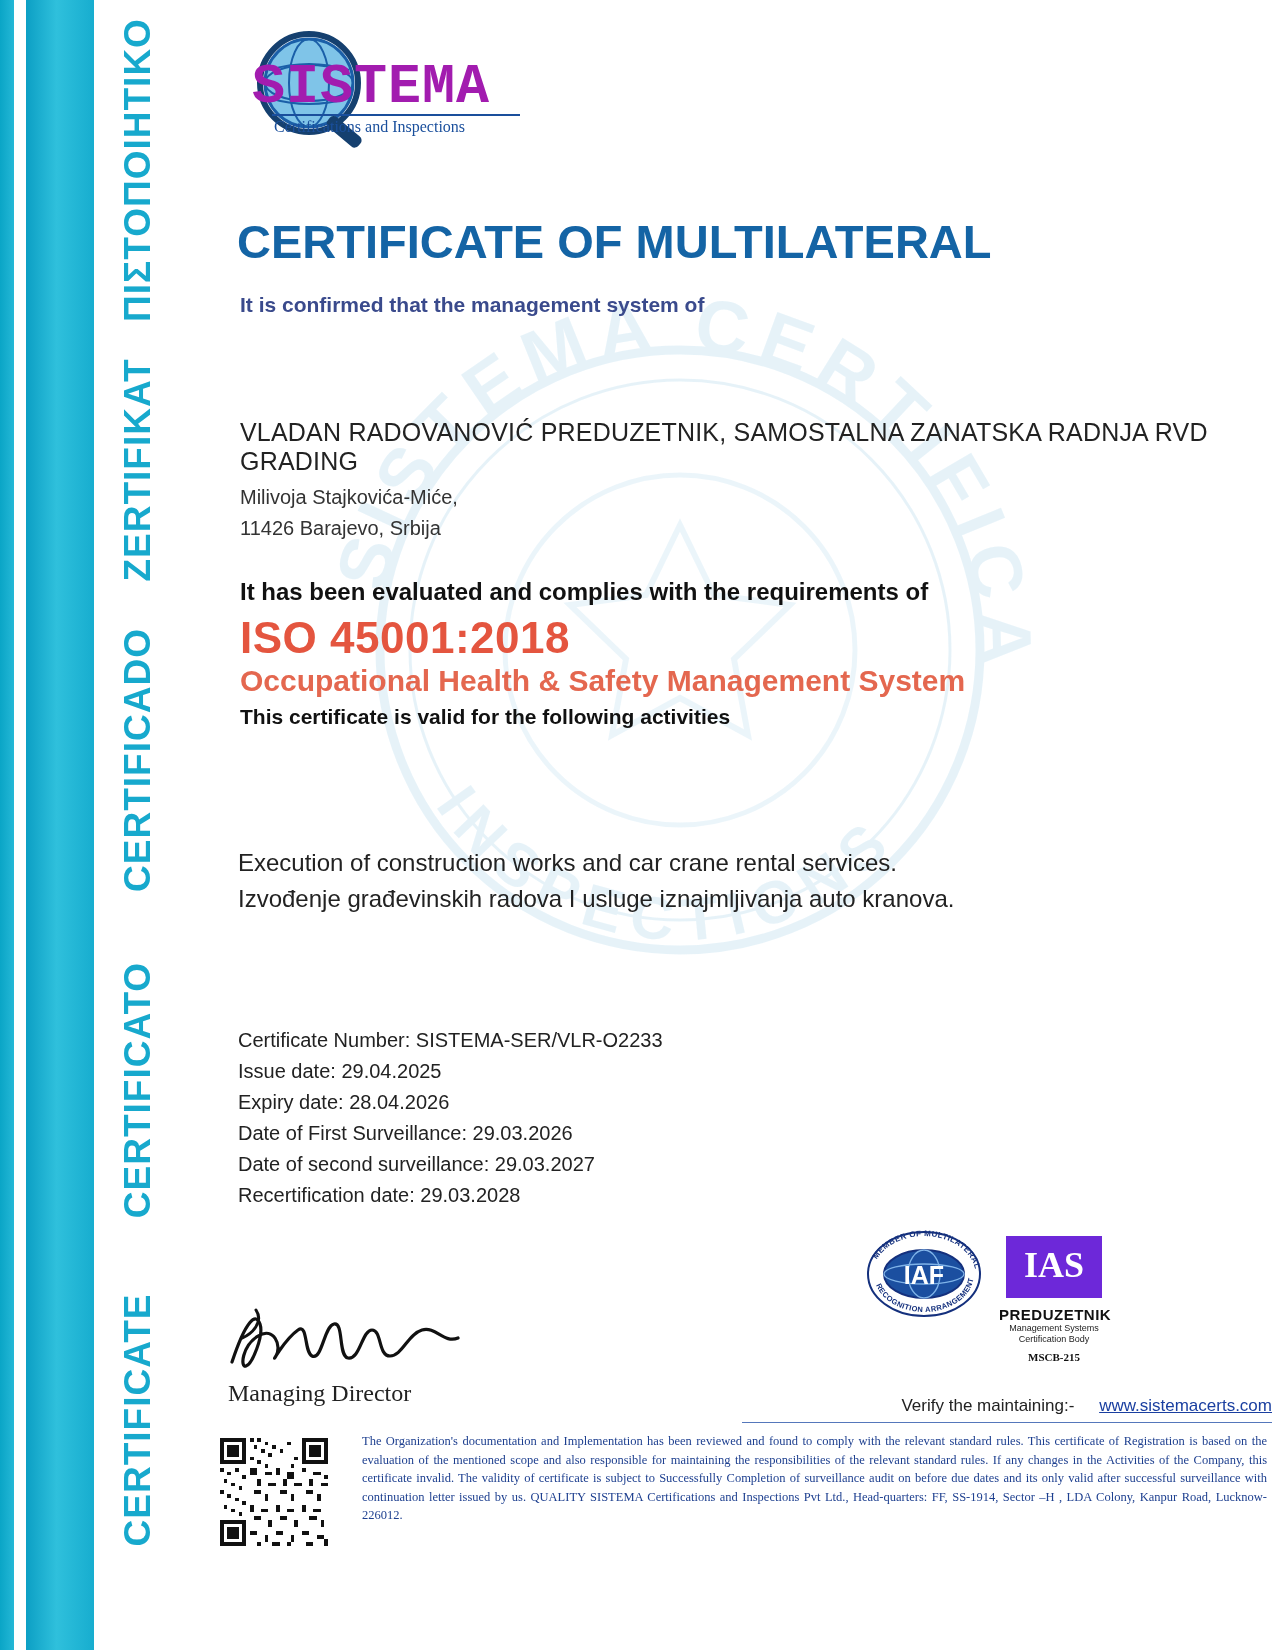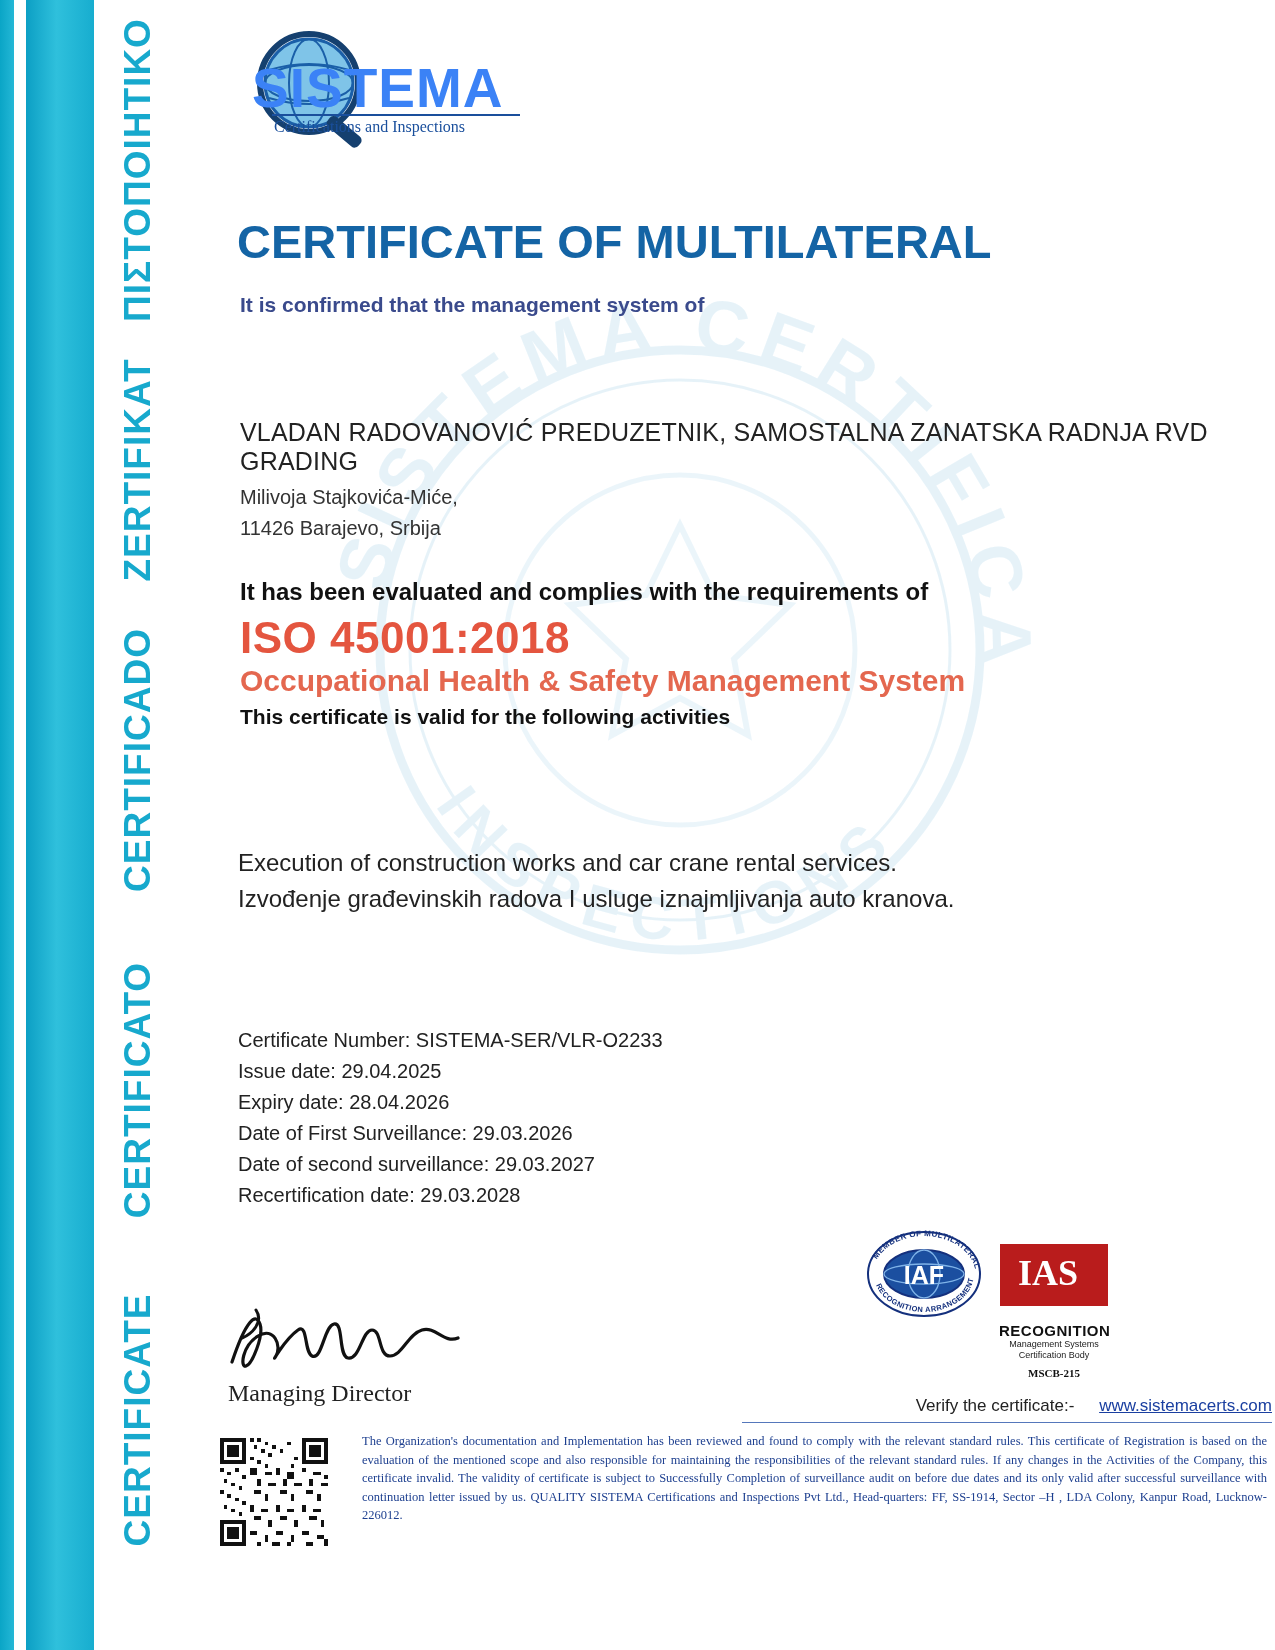--- a/index.html
+++ b/index.html
@@ -50,22 +50,22 @@
 
   
   .content{
     position:absolute;left:182px;top:0;width:1093px;height:1650px;
   }
   .logo{
     position:absolute;left:70px;top:18px;width:270px;height:160px;
   }
   .logo-text{
     position:absolute;left:0;top:38px;width:270px;
-    font-size:55px;font-weight:bold;color:#3b82f6;letter-spacing:1px;
-    font-family:Liberation Sans, sans-serif;
+    font-size:55px;font-weight:bold;color:#a21caf;letter-spacing:1px;
+    font-family:Liberation Mono, monospace;
   }
   .logo-sub{
     position:absolute;left:22px;top:100px;width:250px;
     font-size:16px;color:#1a4f9c;font-family:"Liberation Serif", serif;
   }
   .logo-underline{
     position:absolute;left:20px;top:96px;width:248px;height:2px;background:#1a4f9c;
   }
 
   h1.cert-title{
@@ -105,21 +105,21 @@
     font-size:24px;color:#222;line-height:36px;
   }
   .details{
     position:absolute;left:56px;top:1025px;width:700px;
     font-size:20px;color:#222;line-height:31px;
   }
 
   
   .iaf-mark{position:absolute;left:682px;top:1230px;width:120px;height:88px;}
   .ias-block{position:absolute;left:817px;top:1228px;width:110px;height:135px;text-align:center;}
-  .ias-box{width:108px;height:62px;background:#b91c1c;margin:16px auto;position:relative;}
+  .ias-box{width:96px;height:62px;background:#6d28d9;margin:8px auto;position:relative;}
   .ias-box span{
     position:absolute;left:0;top:8px;width:96px;text-align:center;
     color:#fff;font-size:36px;font-weight:bold;font-family:"Liberation Serif", serif;
   }
   .ias-accred{font-size:15px;font-weight:bold;color:#111;letter-spacing:.5px;margin-top:3px;}
   .ias-small{font-size:9px;color:#222;line-height:11px;}
   .ias-ms{font-size:11px;font-weight:bold;color:#111;margin-top:6px;font-family:"Liberation Serif", serif;}
 
   .signature{position:absolute;left:30px;top:1300px;width:270px;height:80px;}
   .sig-title{
@@ -241,37 +241,37 @@
       <text font-family="Liberation Sans, sans-serif" font-size="7.5" font-weight="bold" fill="#14307d" letter-spacing="0.4">
         <textPath href="#iafBot" startOffset="8%">RECOGNITION ARRANGEMENT</textPath>
       </text>
     </svg>
   </div>
 
   <div class="ias-block">
     <div class="ias-box">
       <span>IAS</span>
     </div>
-    <div class="ias-accred">RECOGNITION</div>
+    <div class="ias-accred">PREDUZETNIK</div>
     <div class="ias-small">Management Systems</div>
     <div class="ias-small">Certification Body</div>
     <div class="ias-ms">MSCB-215</div>
   </div>
 
   <div class="signature">
     <svg viewBox="0 0 270 80" width="270" height="80">
       <path d="M20,62 C34,20 44,12 48,24 C52,36 40,64 34,66 C28,68 30,46 46,36 C62,26 70,46 64,56 C58,66 72,40 86,30 C96,23 92,52 100,56 C110,61 112,26 122,24 C132,22 126,56 136,58 C148,60 150,30 160,30 C170,30 166,56 178,56 C190,56 196,34 210,30 C224,26 232,44 246,38" fill="none" stroke="#111" stroke-width="3.2" stroke-linecap="round"></path>
       <path d="M44,10 C52,22 40,34 30,38" fill="none" stroke="#111" stroke-width="3" stroke-linecap="round"></path>
     </svg>
   </div>
   <div class="sig-title">Managing Director</div>
 
   <div class="rule"></div>
   <div class="verify">
-    <span>Verify the certificate:-</span>
+    <span>Verify the maintaining:-</span>
     <a href="#">www.sistemacerts.com</a>
   </div>
 
   <div class="qr">
     <svg viewBox="0 0 29 29" width="108" height="108" shape-rendering="crispEdges">
       <rect width="29" height="29" fill="#ffffff"></rect>
       <g fill="#111">
         <rect x="0" y="0" width="7" height="1"></rect>
           <rect x="0" y="6" width="7" height="1"></rect>
         <rect x="0" y="0" width="1" height="7"></rect>

